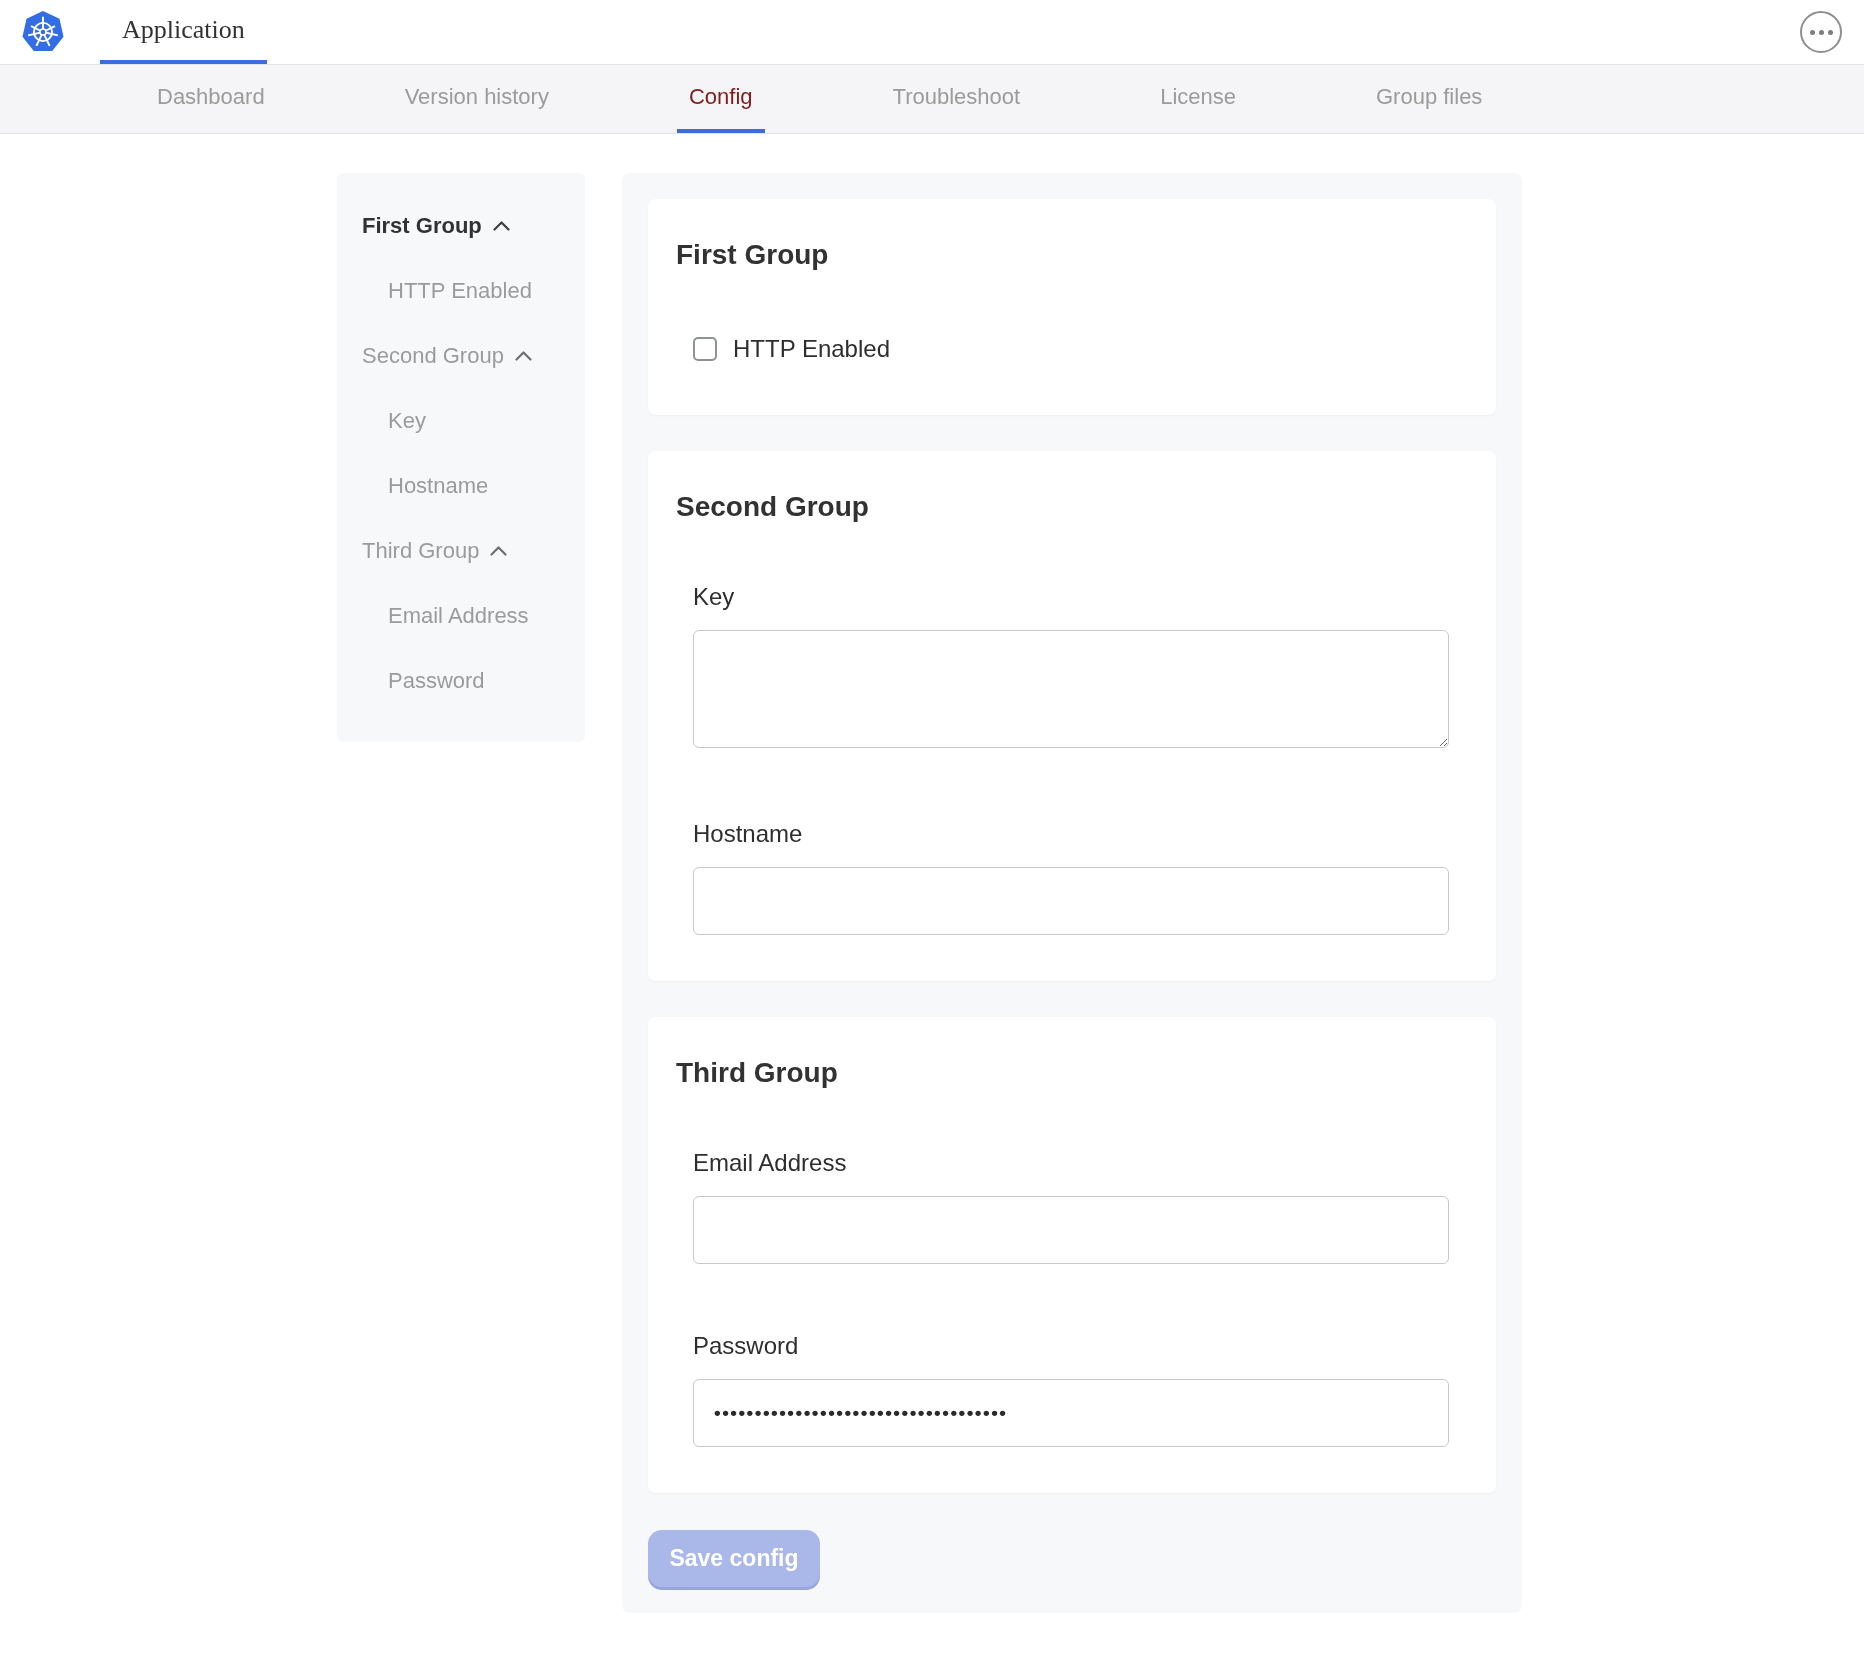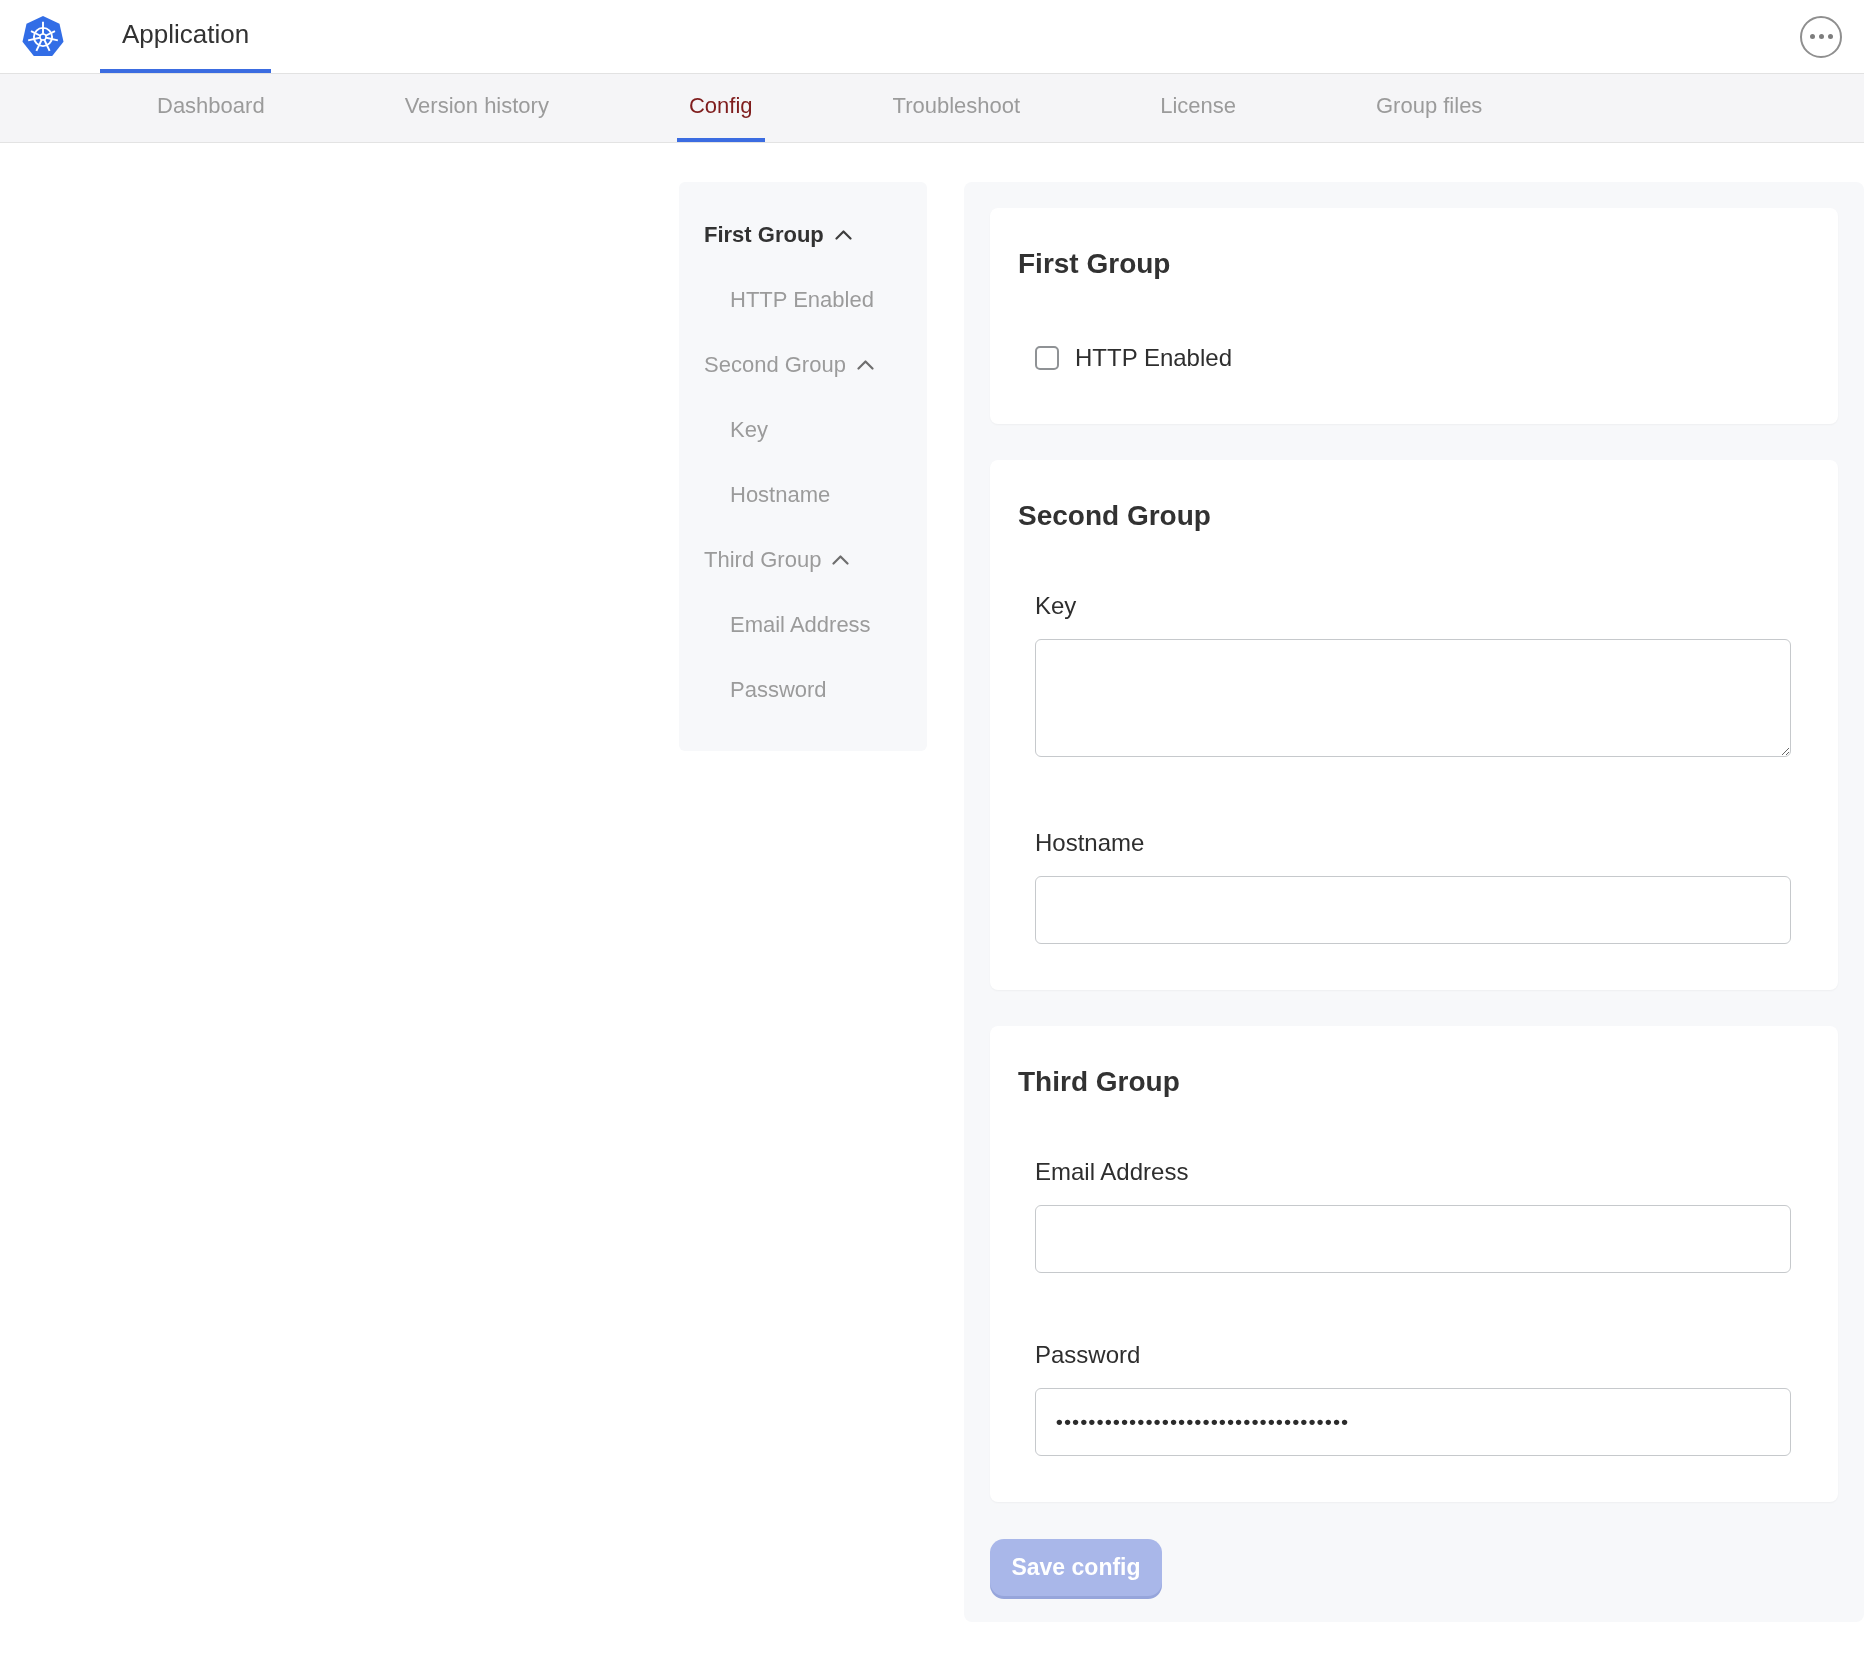--- a/index.html
+++ b/index.html
@@ -6,25 +6,26 @@
   html, body {
     width: 1864px; height: 1680px;
     background: #ffffff;
     font-family: "Liberation Sans", sans-serif;
     color: #323232;
     overflow: hidden;
   }
 
   
   .header {
-    height: 74px;
+    height: 65px;
     display: flex;
     align-items: stretch;
     border-bottom: 1px solid #e2e2e2;
     background: #ffffff;
+    font-family: Liberation Serif, serif;
   }
   .logo-wrap {
     display: flex; align-items: center;
     padding-left: 20px;
   }
   .app-tab {
     margin-left: 34px;
     display: flex; align-items: center;
     padding: 0 22px;
     font-size: 26px;
@@ -74,21 +75,20 @@
     color: #7f1d1d;
     border-bottom-color: #3b6ce1;
   }
 
   
   .content {
     display: flex;
     align-items: flex-start;
     margin: 39px 0 0 337px;
     gap: 37px;
-    justify-content: flex-end;
   }
 
   
   .sidebar {
     width: 248px;
     background: #f7f8fa;
     border-radius: 6px;
     padding: 40px 10px 48px 25px;
   }
   .side-item {

